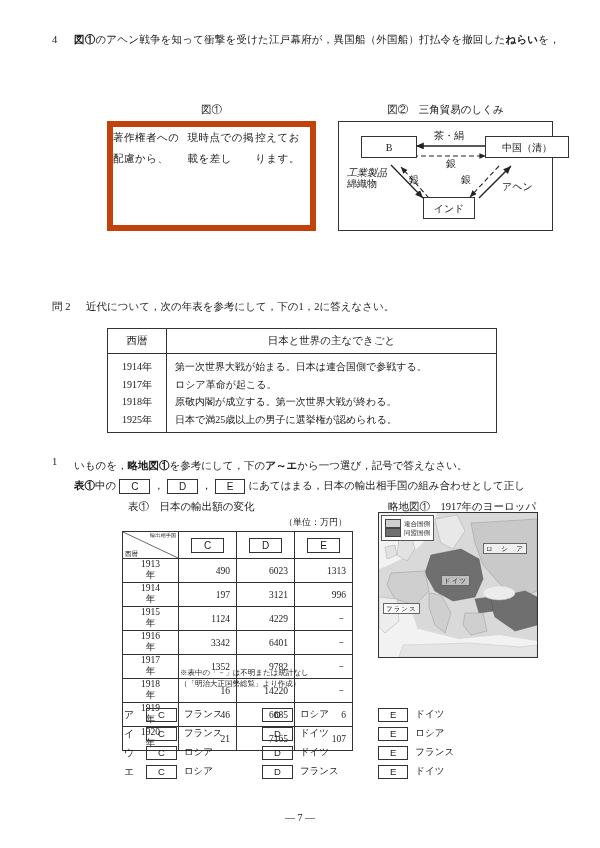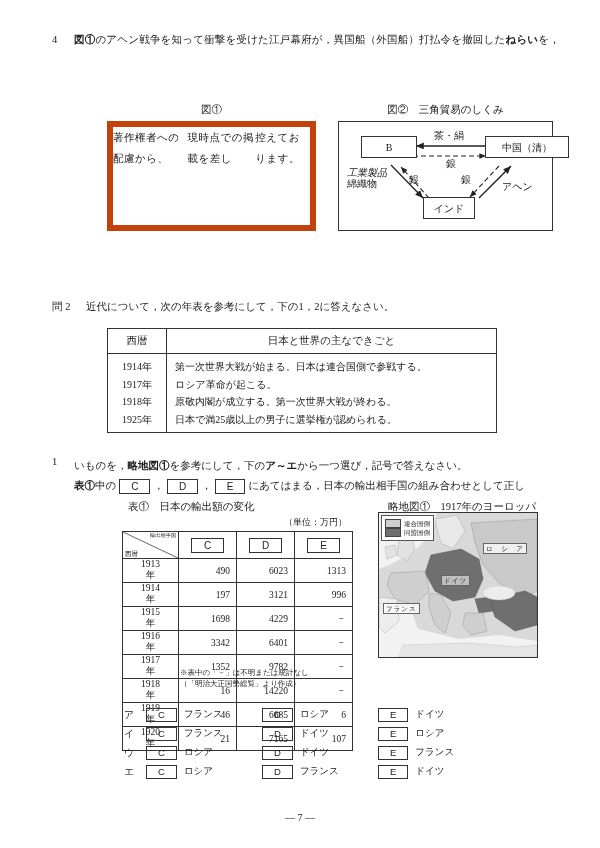--- a/index.html
+++ b/index.html
@@ -446,21 +446,21 @@
       <td class="num">1313</td>
     </tr>
     <tr>
       <td class="yr">1914年</td>
       <td class="num">197</td>
       <td class="num">3121</td>
       <td class="num">996</td>
     </tr>
     <tr>
       <td class="yr">1915年</td>
-      <td class="num">1698</td>
+      <td class="num">1124</td>
       <td class="num">4229</td>
       <td class="num">－</td>
     </tr>
     <tr>
       <td class="yr">1916年</td>
       <td class="num">3342</td>
       <td class="num">6401</td>
       <td class="num">－</td>
     </tr>
     <tr>

